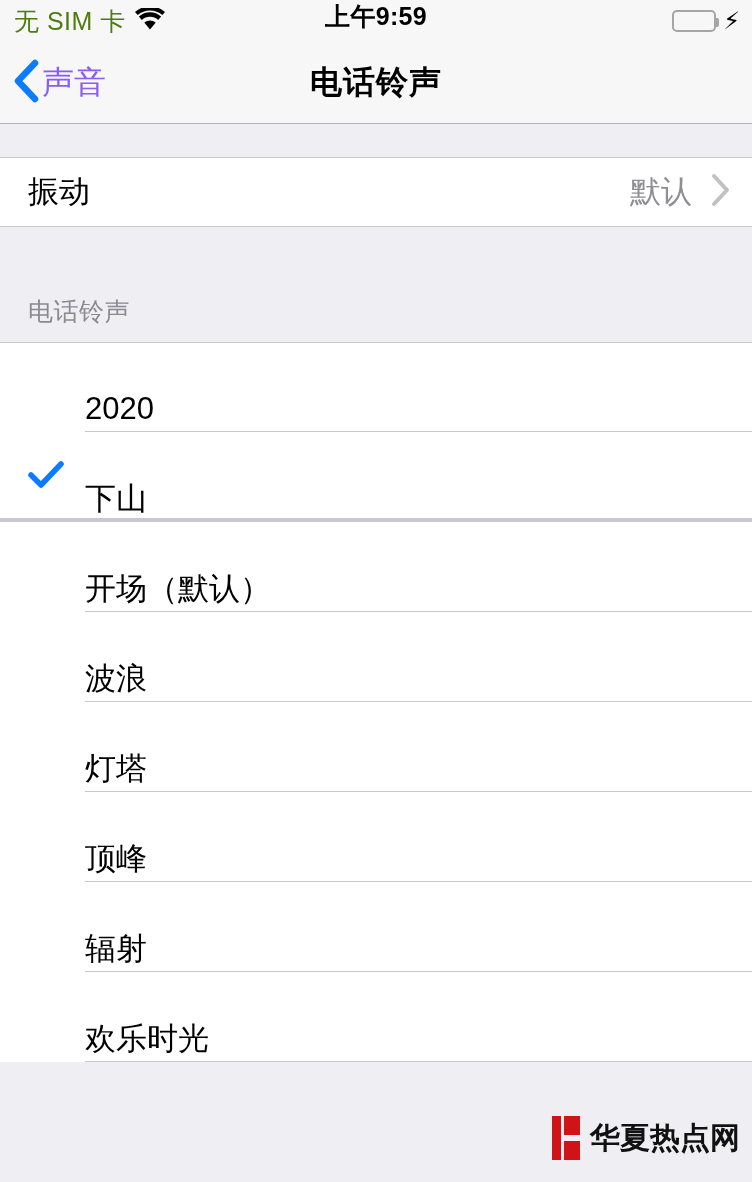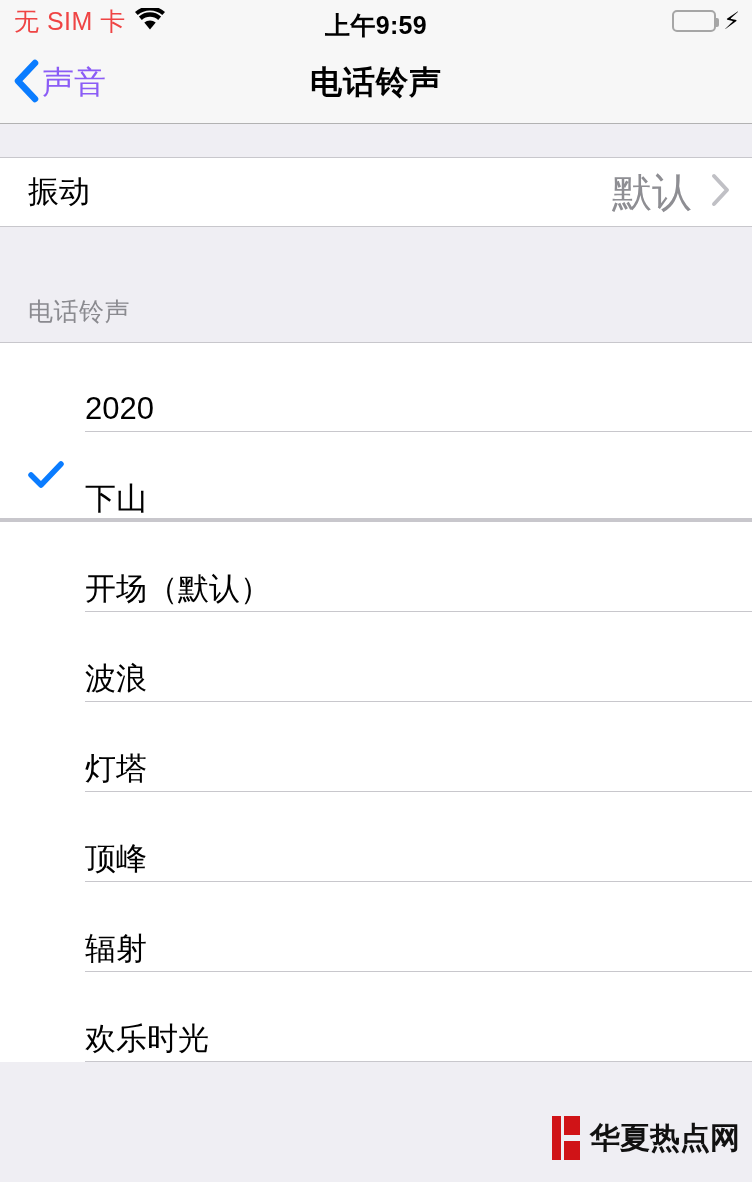--- a/index.html
+++ b/index.html
@@ -16,25 +16,25 @@
   .statusbar {
     position:relative;
     height:42px;
     background:#F7F7F7;
     display:flex; align-items:center;
   }
   .sb-left {
     position:absolute; left:14px; top:0; height:42px;
     display:flex; align-items:center; gap:9px;
   }
-  .sb-carrier { font-size:25px; color:#ef4444; letter-spacing:.5px; }
+  .sb-carrier { font-size:25px; color:#4d7c0f; letter-spacing:.5px; }
   .wifi-icon { display:block; }
   .sb-center {
     position:absolute; left:0; right:0; top:0; height:42px;
-    display:flex; align-items:flex-end; justify-content:center;
+    display:flex; align-items:flex-start; justify-content:center;
   }
   .sb-time { font-size:25px; color:#000; font-weight:600; letter-spacing:.3px; }
   .sb-right {
     position:absolute; right:12px; top:0; height:42px;
     display:flex; align-items:center; gap:5px;
   }
   .battery {
     position:relative;
     width:44px; height:22px;
     border:2.5px solid #A6A6A6;
@@ -79,21 +79,21 @@
     height:70px;
     display:flex; align-items:center;
     padding-left:28px; padding-right:22px;
     cursor:pointer;
   }
   .row-label { font-size:31px; color:#000; }
   .row-right {
     margin-left:auto;
     display:flex; align-items:center; gap:18px;
   }
-  .row-value { font-size:40px; color:#8E8E93; }
+  .row-value { font-size:31px; color:#8E8E93; }
   .chev-right { display:block; }
 
   .hairline-top {
     position:absolute; left:0; right:0; top:0;
     height:1px; background:#C8C7CC;
   }
   .hairline-bottom {
     position:absolute; left:0; right:0; bottom:0;
     height:1px; background:#C8C7CC;
   }

